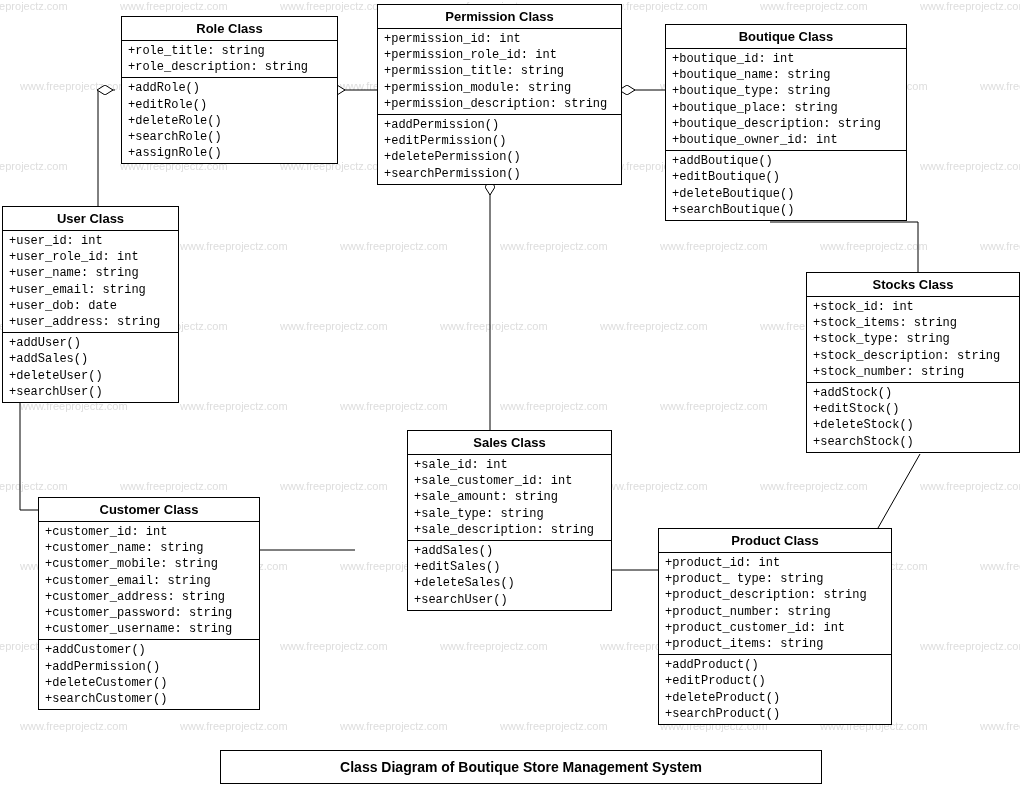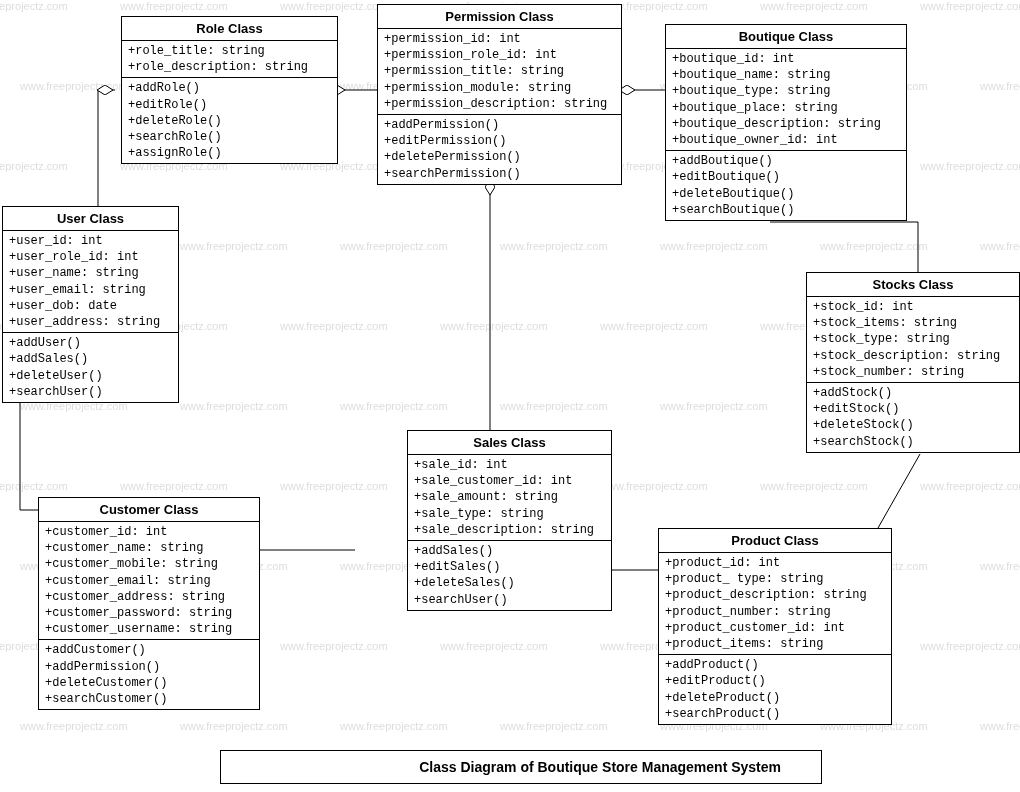--- a/index.html
+++ b/index.html
@@ -40,21 +40,21 @@
   .class-section:last-child {
     border-bottom: none;
   }
   .row { white-space: nowrap; line-height: 1.35; font-family: "Courier New", monospace; font-size: 12px;}
   .caption {
     position: absolute;
     border: 1px solid #000;
     padding: 8px 40px;
     font-weight: bold;
     font-size: 14px;
-    text-align: right;
+    text-align: center;
     background:#fff;
     z-index:2;
   }
   svg.connectors {
     position:absolute; left:0; top:0; width:1020px; height:792px; z-index:1;
   }
 </style>
 </head>
 <body>
 

